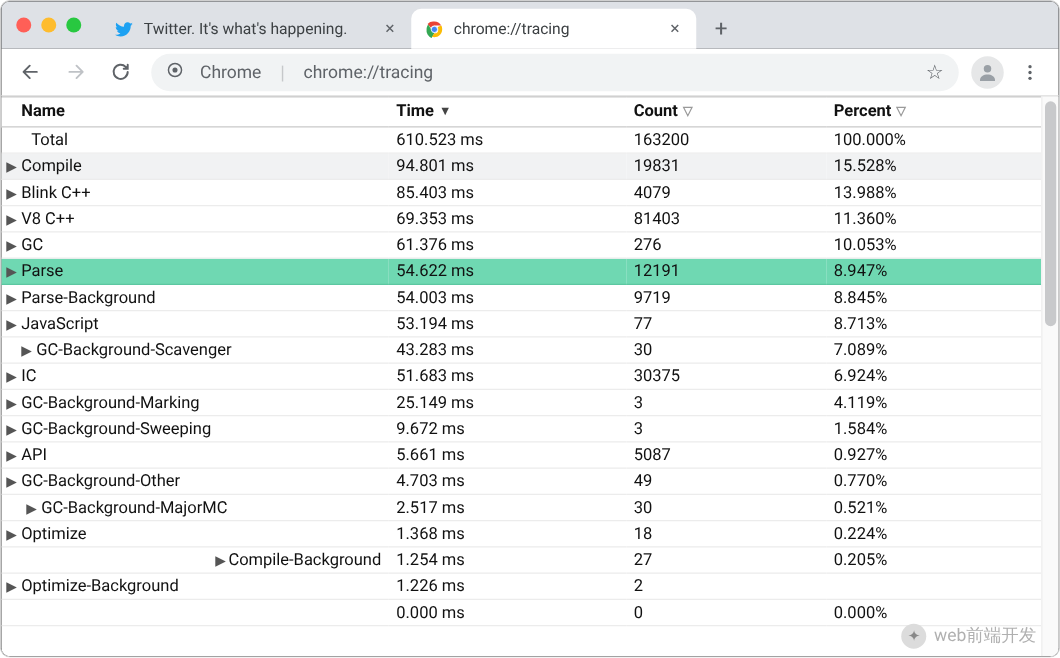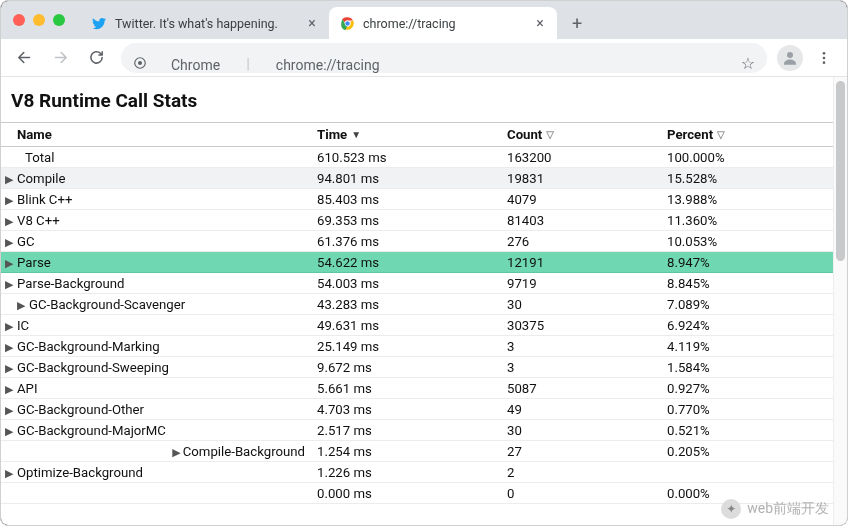--- a/index.html
+++ b/index.html
@@ -81,23 +81,23 @@
     display:flex; align-items:center; justify-content:center;
     color:#5f6368; font-size:17px;
   }
   .tb-btn.disabled { color:#bfc2c6; }
   .omnibox {
     flex:1;
     height: 30px;
     background: #f1f3f4;
     border-radius: 15px;
     display:flex;
-    align-items:flex-end;
+    align-items:center;
     padding: 0 12px;
-    gap: 24px;
+    gap: 13px;
     font-size: 14px;
     color:#3c4043;
     margin: 0 4px;
   }
   .omnibox .chrome-icon { font-size:14px; color:#5f6368; }
   .omnibox .label { color:#5f6368; }
   .omnibox .sep { color:#c6c8ca; margin: 0 2px; font-size:15px;}
   .omnibox .url { color:#5f6368; flex:1; }
   .omnibox .star { color:#5f6368; font-size:16px;}
   .avatar {
@@ -263,21 +263,20 @@
       <svg width="16" height="16" viewBox="0 0 24 24">
           <circle cx="12" cy="5" r="2" fill="currentColor"></circle>
           <circle cx="12" cy="12" r="2" fill="currentColor"></circle>
           <circle cx="12" cy="19" r="2" fill="currentColor"></circle>
         </svg>
     </div>
   </div>
 
   <div class="content">
     <div class="viewport">
-      <div class="page-title">V8 Runtime Call Stats</div>
 
       <table class="stats">
         <colgroup>
           <col class="col-name">
             <col class="col-time">
             <col class="col-count">
             <col class="col-percent">
         </colgroup>
         <thead>
           <tr>
@@ -332,28 +331,34 @@
               <td>12191</td>
               <td>8.947%</td>
             </tr>
             <tr>
               <td style="padding-left: 4px;"><span class="expand">▶</span><span class="">Parse-Background</span></td>
               <td>54.003 ms</td>
               <td>9719</td>
               <td>8.845%</td>
             </tr>
             <tr>
+              <td style="padding-left: 4px;"><span class="expand">▶</span><span class="">JavaScript</span></td>
+              <td>53.194 ms</td>
+              <td>77</td>
+              <td>8.713%</td>
+            </tr>
+            <tr>
               <td style="padding-left: 16px;"><span class="expand">▶</span><span class="">GC-Background-Scavenger</span></td>
               <td>43.283 ms</td>
               <td>30</td>
               <td>7.089%</td>
             </tr>
             <tr>
               <td style="padding-left: 4px;"><span class="expand">▶</span><span class="">IC</span></td>
-              <td>49.631 ms</td>
+              <td>51.683 ms</td>
               <td>30375</td>
               <td>6.924%</td>
             </tr>
             <tr>
               <td style="padding-left: 4px;"><span class="expand">▶</span><span class="">GC-Background-Marking</span></td>
               <td>25.149 ms</td>
               <td>3</td>
               <td>4.119%</td>
             </tr>
             <tr>
@@ -368,24 +373,30 @@
               <td>5087</td>
               <td>0.927%</td>
             </tr>
             <tr>
               <td style="padding-left: 4px;"><span class="expand">▶</span><span class="">GC-Background-Other</span></td>
               <td>4.703 ms</td>
               <td>49</td>
               <td>0.770%</td>
             </tr>
             <tr>
-              <td style="padding-left: 4px;"><span class="expand">▶</span><span class="">GC-Background-MajorMC</span></td>
+              <td style="padding-left: 20px;"><span class="expand">▶</span><span class="">GC-Background-MajorMC</span></td>
               <td>2.517 ms</td>
               <td>30</td>
               <td>0.521%</td>
+            </tr>
+            <tr>
+              <td style="padding-left: 4px;"><span class="expand">▶</span><span class="">Optimize</span></td>
+              <td>1.368 ms</td>
+              <td>18</td>
+              <td>0.224%</td>
             </tr>
             <tr>
               <td style="padding-left: 4px; text-align: right;"><span class="expand">▶</span><span class="">Compile-Background</span></td>
               <td>1.254 ms</td>
               <td>27</td>
               <td>0.205%</td>
             </tr>
             <tr>
               <td style="padding-left: 4px;"><span class="expand">▶</span><span class="">Optimize-Background</span></td>
               <td>1.226 ms</td>

